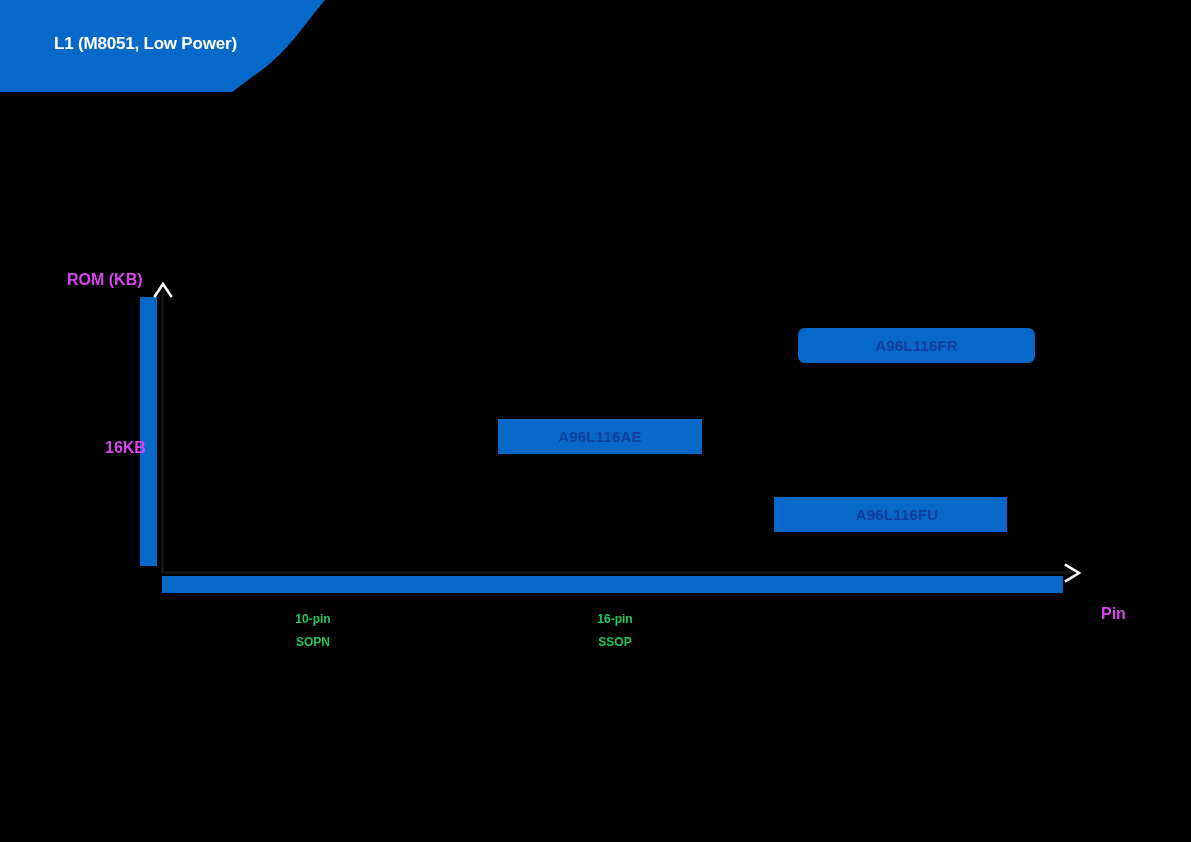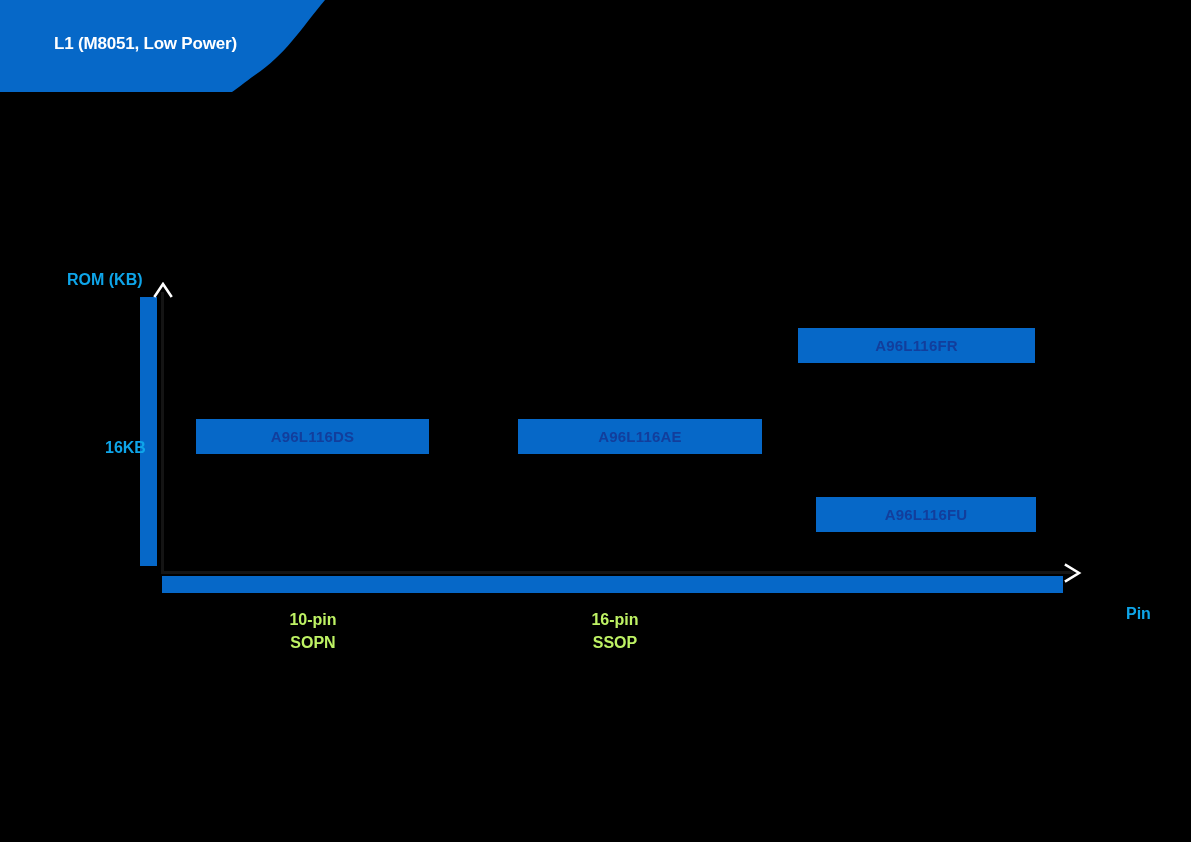--- a/index.html
+++ b/index.html
@@ -108,43 +108,43 @@
   #axis-arrow-right {
     left: 1064px;
     top: 563px;
     width: 18px;
     height: 20px;
   }
 
   
   .axis-title {
     position: absolute;
-    color: #0ea5e9;
+    color: #d946ef;
     font-size: 16px;
     font-weight: bold;
     white-space: nowrap;
     z-index: 3;
   }
   #label-rom {
     left: 67px;
     top: 271px;
   }
   #label-16kb {
     left: 105px;
     top: 439px;
   }
   #label-pin {
-    left: 1126px;
+    left: 1101px;
     top: 605px;
   }
 
   .tick-label {
     position: absolute;
-    color: #bef264;
-    font-size: 16px;
+    color: #22c55e;
+    font-size: 12px;
     font-weight: bold;
     text-align: center;
     line-height: 23px;
     white-space: nowrap;
     transform: translateX(-50%);
     z-index: 3;
   }
 
   
   .product-box {
@@ -203,29 +203,26 @@
     <span>10-pin</span><br>
     <span>SOPN</span>
   </div>
 
   <div class="tick-label" id="tick-1" style="left:615px; top:608px;text-align:center;">
     <span>16-pin</span><br>
     <span>SSOP</span>
   </div>
 
 
-  <div class="product-box" id="product-0" style="left:196px; top:419px; width:233px; height:35px;">
-    <span>A96L116DS</span>
-  </div>
-
-  <div class="product-box" id="product-1" style="left:498px; top:419px; width:244px; height:35px;margin-left:20px;">
+
+  <div class="product-box" id="product-1" style="left:498px; top:419px; width:204px; height:35px;">
     <span>A96L116AE</span>
   </div>
 
-  <div class="product-box" id="product-2" style="left:798px; top:328px; width:237px; height:35px;">
+  <div class="product-box" id="product-2" style="left:798px; top:328px; width:237px; height:35px;border-radius:7px;">
     <span>A96L116FR</span>
   </div>
 
-  <div class="product-box" id="product-3" style="left:816px; top:497px; width:220px; height:35px;">
+  <div class="product-box" id="product-3" style="left:774px; top:497px; width:220px; height:35px;padding-left:13px;">
     <span>A96L116FU</span>
   </div>
 
 </div>
 
 </body></html>

